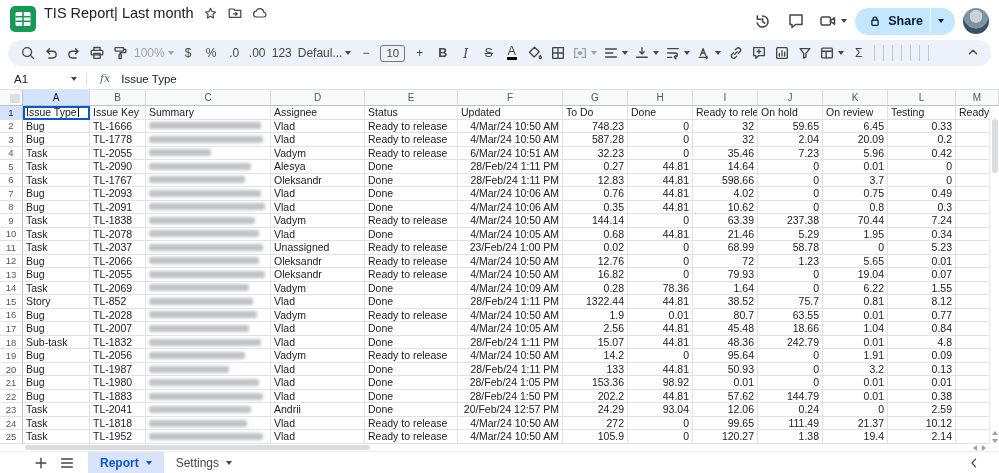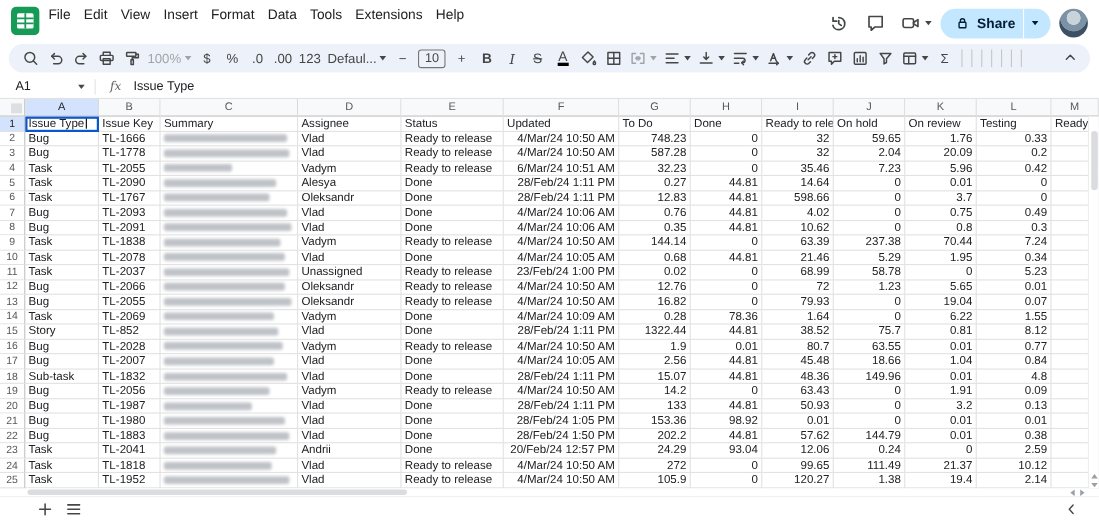--- a/index.html
+++ b/index.html
@@ -92,31 +92,39 @@
 <header class="topbar">
   <div class="tb-left">
     <div class="logo">
       <svg width="26" height="26" viewBox="0 0 26 26">
         <rect width="26" height="26" rx="5" fill="#169b56"></rect>
         <rect x="5.5" y="6" width="15" height="14" rx="1.5" fill="#fff"></rect>
         <path d="M5.5 10.7h15M5.5 15.3h15M13 6v14" stroke="#169b56" stroke-width="1.6"></path>
       </svg>
     </div>
     <div class="title-block">
-      <nav class="menu-bar" id="menu-bar">
-          <span class="menu-item">File</span>
-          <span class="menu-item">Edit</span>
-          <span class="menu-item">View</span>
-          <span class="menu-item">Insert</span>
-          <span class="menu-item">Format</span>
-          <span class="menu-item">Data</span>
-          <span class="menu-item">Tools</span>
-          <span class="menu-item">Extensions</span>
-          <span class="menu-item">Help</span>
-        </nav>
+      <div class="title-row">
+        <span class="doc-title">TIS Report| Last month</span>
+        <span class="title-ic">
+          <svg width="15" height="15" viewBox="0 0 18 18" fill="none" stroke="#444746" stroke-width="1.4" stroke-linejoin="round">
+              <path d="M9 2.8l1.8 3.9 4.2.5-3.1 2.9.8 4.2L9 12.2l-3.7 2.1.8-4.2L3 7.2l4.2-.5z"></path>
+            </svg>
+        </span>
+        <span class="title-ic">
+          <svg width="16" height="16" viewBox="0 0 18 18" fill="none" stroke="#444746" stroke-width="1.4" stroke-linecap="round" stroke-linejoin="round">
+              <path d="M2.5 4.5h5L9 6h6.5v8h-13z"></path>
+              <path d="M7.5 10h4M9.8 8.3L11.5 10l-1.7 1.7"></path>
+            </svg>
+        </span>
+        <span class="title-ic">
+          <svg width="16" height="16" viewBox="0 0 18 18" fill="none" stroke="#444746" stroke-width="1.4" stroke-linecap="round" stroke-linejoin="round">
+              <path d="M5.3 13.5a3.3 3.3 0 0 1-.4-6.6 4.3 4.3 0 0 1 8.3 1.1 2.8 2.8 0 0 1 .3 5.5z"></path>
+            </svg>
+        </span>
+      </div>
     </div>
   </div>
   <div class="tb-right">
     <span class="iconbtn">
       <svg width="19" height="19" viewBox="0 0 18 18" fill="none" stroke="#444746" stroke-width="1.5" stroke-linecap="round" stroke-linejoin="round">
           <path d="M9 3.8a5.2 5.2 0 1 1-5 6.7"></path>
           <path d="M4.1 3.8v3.1h3.1"></path>
           <path d="M9 6.3V9l2.1 1.5"></path>
         </svg>
     </span>
@@ -457,21 +465,21 @@
         <div class="gcell num" style="width:65px">
           <span>0</span>
         </div>
         <div class="gcell num" style="width:65px">
           <span>32</span>
         </div>
         <div class="gcell num" style="width:65px">
           <span>59.65</span>
         </div>
         <div class="gcell num" style="width:65px">
-          <span>1.76</span>
+          <span>6.45</span>
         </div>
         <div class="gcell num" style="width:68px">
           <span>0.33</span>
         </div>
         <div class="gcell" style="width:43px"></div>
       </div>
       <div class="g-row">
         <div class="rownum">3</div>
         <div class="gcell" style="width:67px">
           <span>Bug</span>
@@ -1094,21 +1102,21 @@
         <div class="gcell num" style="width:65px">
           <span>15.07</span>
         </div>
         <div class="gcell num" style="width:65px">
           <span>44.81</span>
         </div>
         <div class="gcell num" style="width:65px">
           <span>48.36</span>
         </div>
         <div class="gcell num" style="width:65px">
-          <span>149.96</span>
+          <span>242.79</span>
         </div>
         <div class="gcell num" style="width:65px">
           <span>0.01</span>
         </div>
         <div class="gcell num" style="width:68px">
           <span>4.8</span>
         </div>
         <div class="gcell" style="width:43px"></div>
       </div>
       <div class="g-row">
@@ -1131,21 +1139,21 @@
         <div class="gcell num" style="width:105px">
           <span>4/Mar/24 10:50 AM</span>
         </div>
         <div class="gcell num" style="width:65px">
           <span>14.2</span>
         </div>
         <div class="gcell num" style="width:65px">
           <span>0</span>
         </div>
         <div class="gcell num" style="width:65px">
-          <span>63.43</span>
+          <span>95.64</span>
         </div>
         <div class="gcell num" style="width:65px">
           <span>0</span>
         </div>
         <div class="gcell num" style="width:65px">
           <span>1.91</span>
         </div>
         <div class="gcell num" style="width:68px">
           <span>0.09</span>
         </div>
@@ -1412,18 +1420,28 @@
   <span class="bb-btn">
     <svg width="16" height="16" viewBox="0 0 18 18" fill="none" stroke="#444746" stroke-width="1.6" stroke-linecap="round">
         <path d="M9 3.5v11M3.5 9h11"></path>
       </svg>
   </span>
   <span class="bb-btn">
     <svg width="16" height="16" viewBox="0 0 18 18" fill="none" stroke="#444746" stroke-width="1.6" stroke-linecap="round">
         <path d="M3 4.5h12M3 9h12M3 13.5h12"></path>
       </svg>
   </span>
+  <div class="tabs" id="tabs">
+      <span class="tab active">
+        <span>Report</span>
+        <span class="caret"></span>
+      </span>
+      <span class="tab">
+        <span>Settings</span>
+        <span class="caret"></span>
+      </span>
+    </div>
   <span class="bb-chev">
     <svg width="14" height="14" viewBox="0 0 18 18" fill="none" stroke="#444746" stroke-width="1.6" stroke-linecap="round" stroke-linejoin="round">
         <path d="M11 4L6.5 9 11 14"></path>
       </svg>
   </span>
 </footer>
 
 </body></html>

